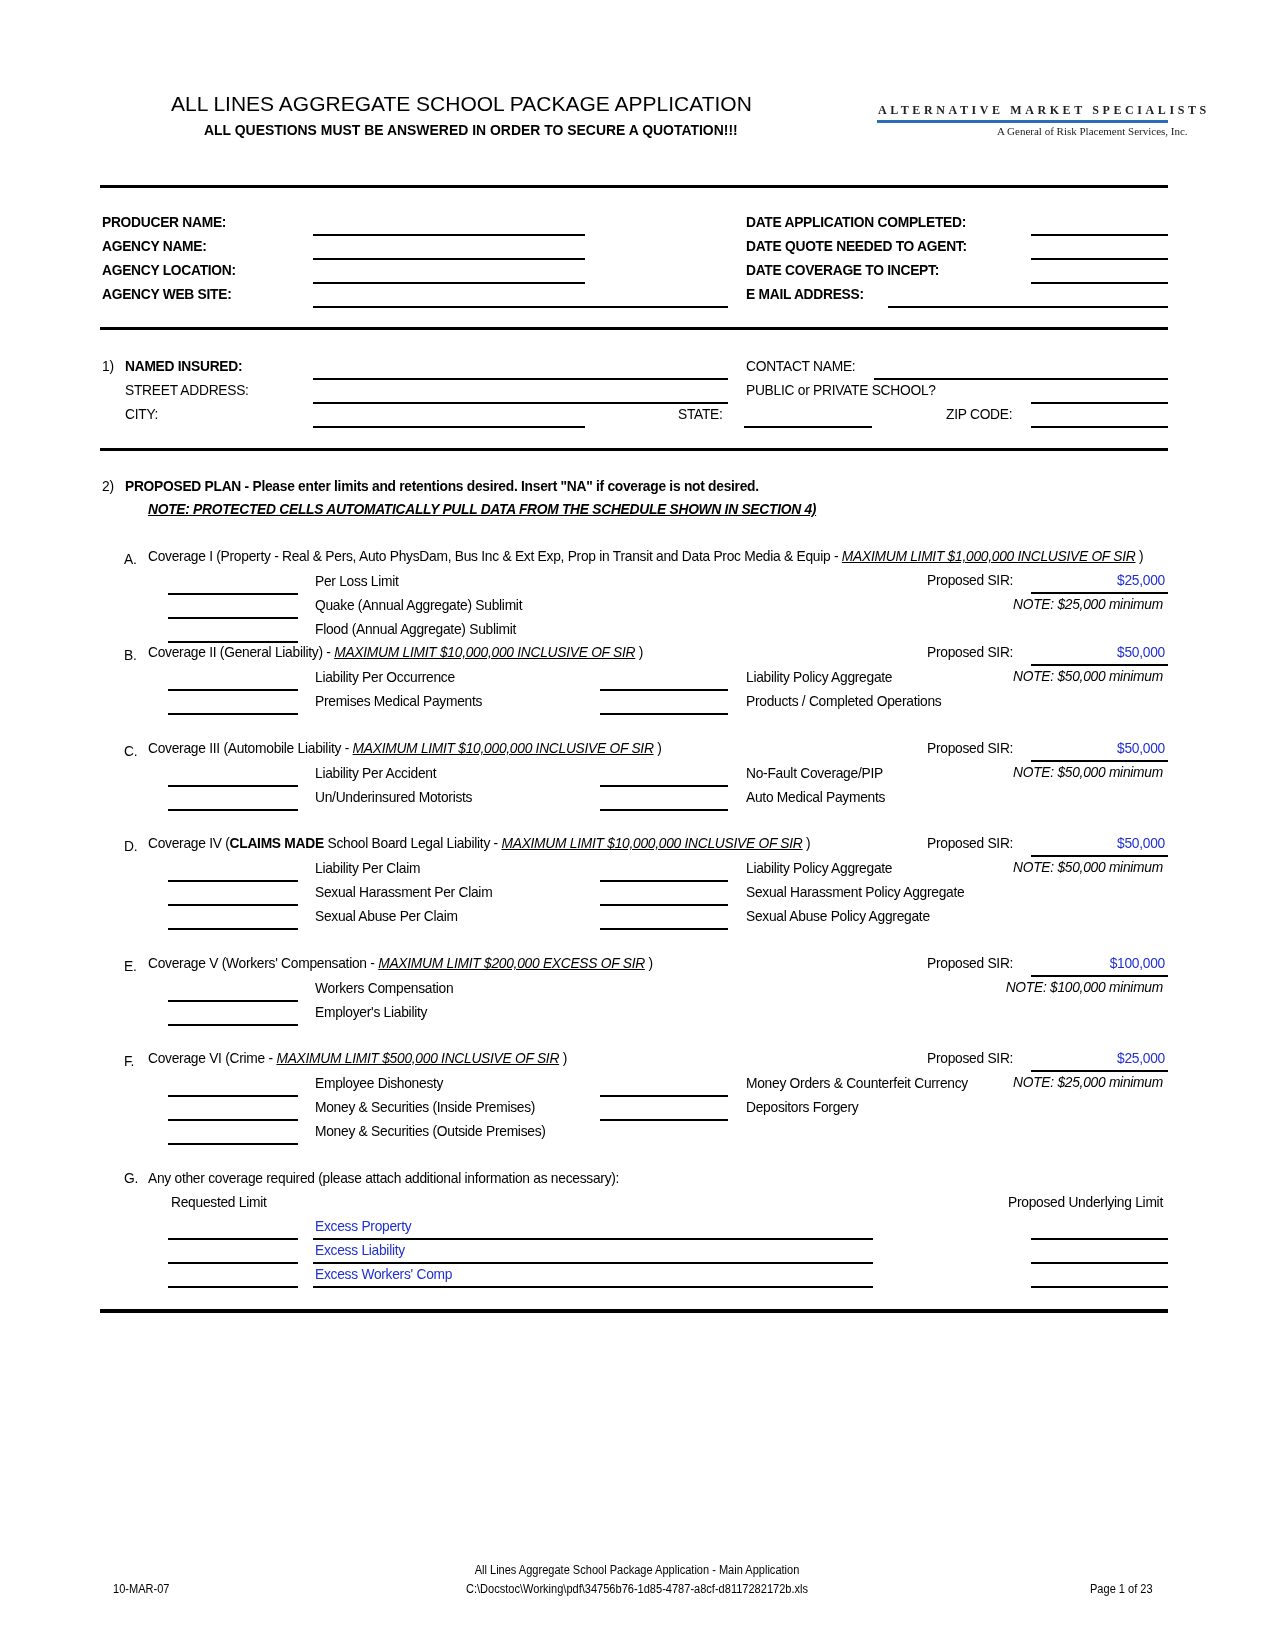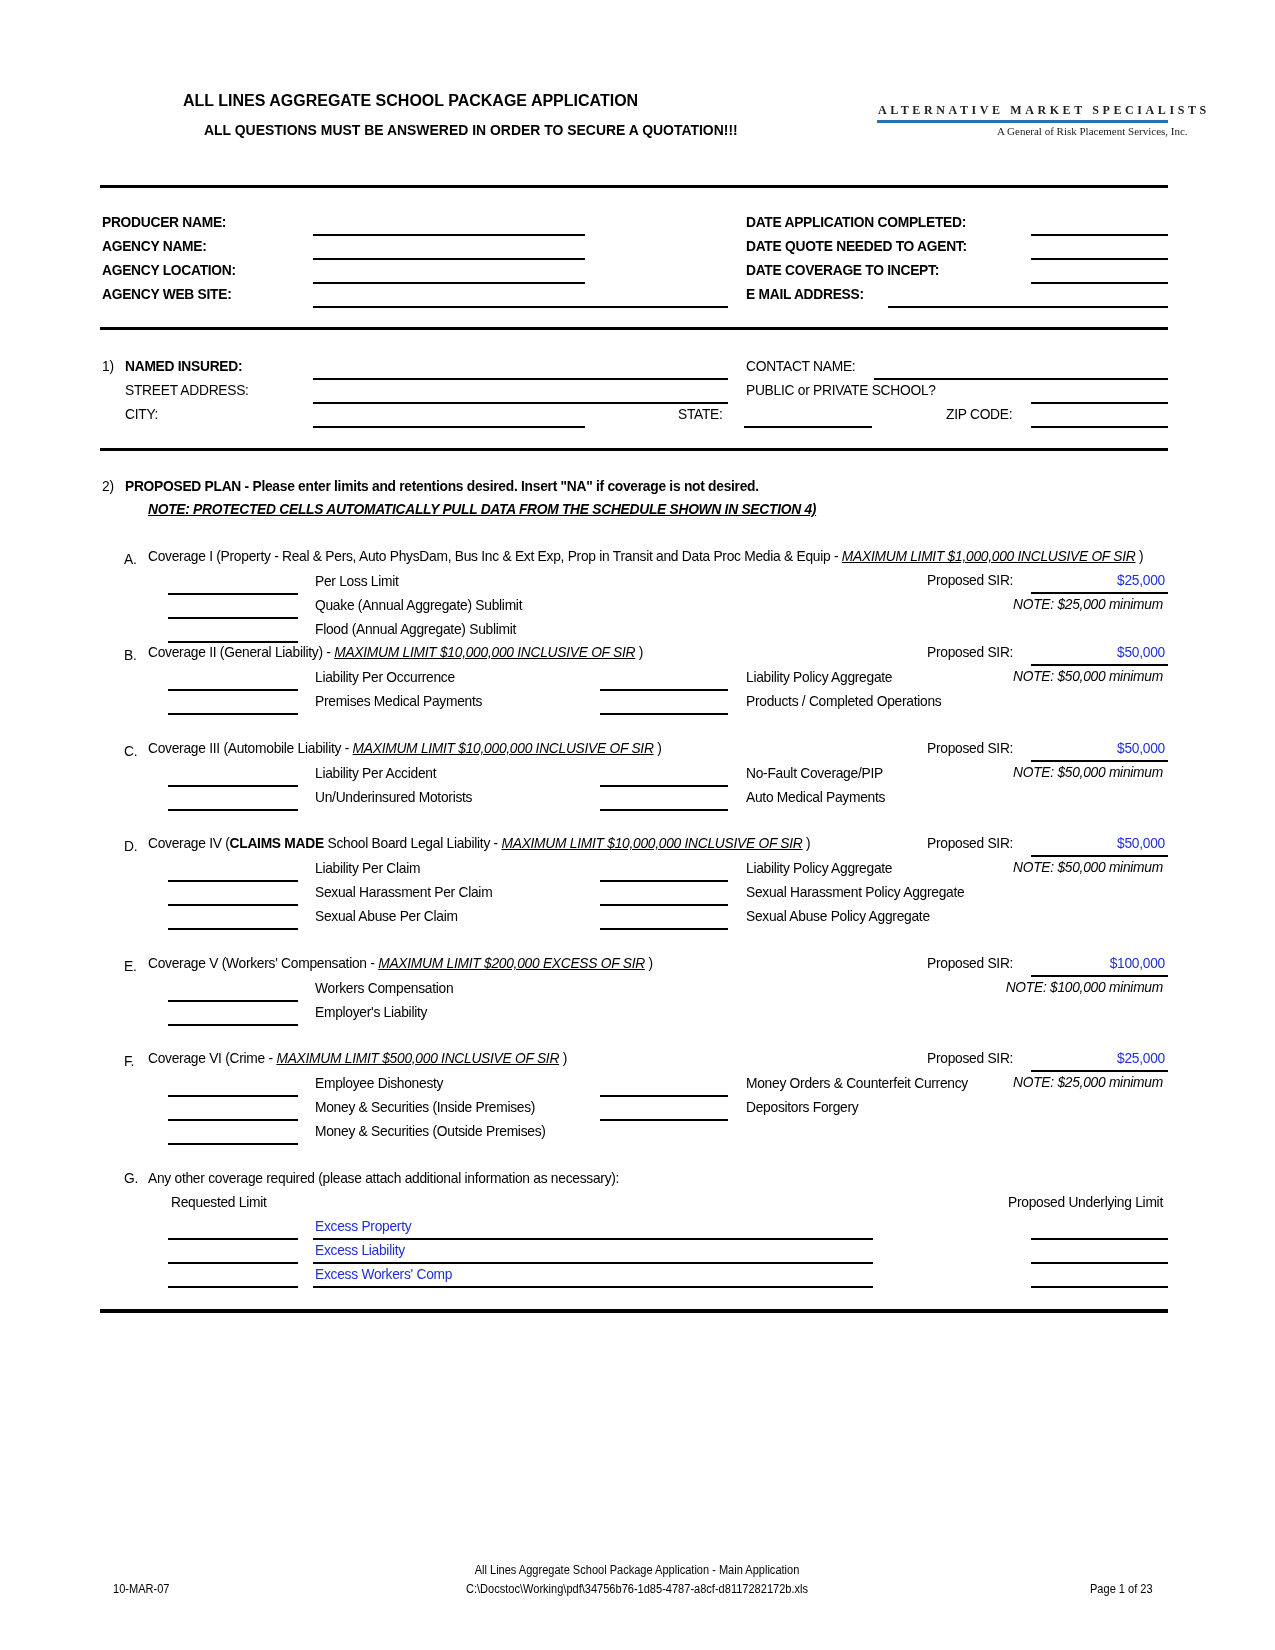--- a/index.html
+++ b/index.html
@@ -8,21 +8,21 @@
   .abs { position:absolute; white-space:nowrap; }
   .t { font-size:15px; letter-spacing:-0.3px; transform:scaleX(0.92); transform-origin:left center; }
   .b { font-weight:bold; }
   .hr-thick { position:absolute; left:100px; width:1068px; height:3px; background:#000; }
   .hr-heavy { position:absolute; left:100px; width:1068px; height:4px; background:#000; }
   .line { position:absolute; height:2px; background:#000; }
   .field { position:absolute; height:22px; background:transparent; border:none; border-bottom:2px solid #000; padding:0; margin:0; font-family:"Liberation Sans", sans-serif; font-size:14px; outline:none; }
   .blue { color:#1f2fd0; }
   .ital-u { font-style:italic; text-decoration:underline; }
   .right { text-align:right; }
-  .title { font-size:16px; font-weight:bold; letter-spacing:0px;margin-left:12px; }
+  .title { font-size:21px; font-weight:normal; letter-spacing:0px; }
   .subtitle { font-size:15px; font-weight:bold; transform:scaleX(0.93); transform-origin:left center; }
   .foot { font-size:12px; transform:scaleX(0.92); transform-origin:left center; }
   .foot-c { font-size:12px; transform:scaleX(0.92); transform-origin:center center; text-align:center; }
 </style>
 </head>
 <body>
 
 <div class="abs title" style="left:171px;top:92px;">ALL LINES AGGREGATE SCHOOL PACKAGE APPLICATION</div>
 <div class="abs subtitle" style="left:204px;top:121px;">ALL QUESTIONS MUST BE ANSWERED IN ORDER TO SECURE A QUOTATION!!!</div>
 

